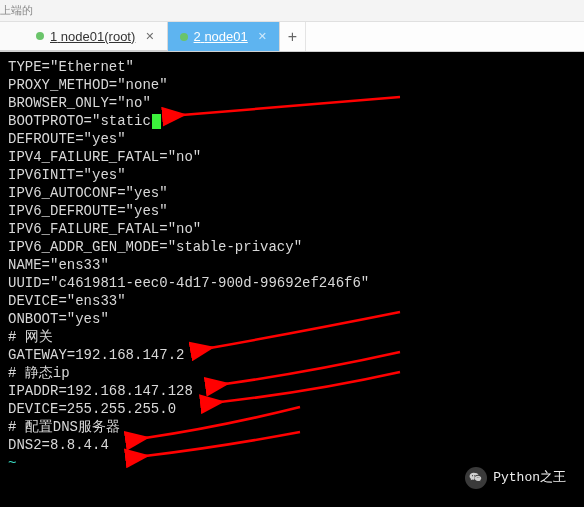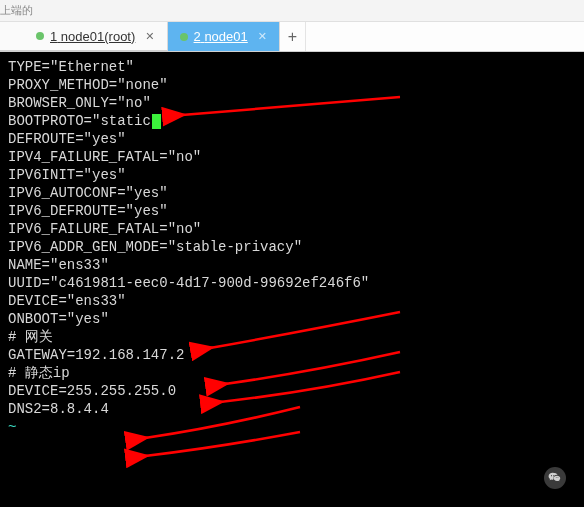--- a/index.html
+++ b/index.html
@@ -57,21 +57,23 @@
   <div class="line">IPV6_DEFROUTE="yes"</div>
   <div class="line">IPV6_FAILURE_FATAL="no"</div>
   <div class="line">IPV6_ADDR_GEN_MODE="stable-privacy"</div>
   <div class="line">NAME="ens33"</div>
   <div class="line">UUID="c4619811-eec0-4d17-900d-99692ef246f6"</div>
   <div class="line">DEVICE="ens33"</div>
   <div class="line">ONBOOT="yes"</div>
   <div class="line"># 网关</div>
   <div class="line">GATEWAY=192.168.147.2</div>
   <div class="line"># 静态ip</div>
+  <div class="line">IPADDR=192.168.147.128</div>
   <div class="line">DEVICE=255.255.255.0</div>
+  <div class="line"># 配置DNS服务器</div>
   <div class="line">DNS2=8.8.4.4</div>
   <div class="line hl-teal">~</div>
 
   <svg class="arrows" width="584" height="455">
     <defs>
       <marker id="ah" markerWidth="10" markerHeight="8" refX="2" refY="4" orient="auto">
         <polygon points="10,0 0,4 10,8" fill="#ff0000"></polygon>
       </marker>
     </defs>
 
@@ -87,14 +89,15 @@
 
     <path d="M300,380 Q220,395 145,404" stroke="#ff0000" stroke-width="2.5" fill="none" marker-end="url(#ah)"></path>
   </svg>
 
   <div class="watermark">
     <span class="ico">
       <svg viewBox="0 0 24 24">
           <path d="M8 3C4 3 1 5.5 1 9c0 1.8.9 3.4 2.4 4.5L3 16l2.6-1.3c.7.2 1.5.3 2.4.3.3 0 .6 0 .9-.1C9 14 9 13 9 12.5 9 9 12 6.5 15.5 6.5c.3 0 .6 0 .9.1C15.6 4.4 12.1 3 8 3zm-2 4c.6 0 1 .4 1 1s-.4 1-1 1-1-.4-1-1 .4-1 1-1zm4 0c.6 0 1 .4 1 1s-.4 1-1 1-1-.4-1-1 .4-1 1-1zm5.5 1C12 8 9.5 10 9.5 12.5S12 17 15.5 17c.7 0 1.4-.1 2-.3l2 1-.4-2c1.2-.9 1.9-2.1 1.9-3.2C21 10 18.5 8 15.5 8zm-1.5 2.5c.4 0 .8.3.8.8s-.4.7-.8.7-.8-.3-.8-.7.4-.8.8-.8zm3 0c.4 0 .8.3.8.8s-.4.7-.8.7-.8-.3-.8-.7.4-.8.8-.8z"></path>
         </svg>
     </span>
+    <span>Python之王</span>
   </div>
 </div>
 
 </body></html>

